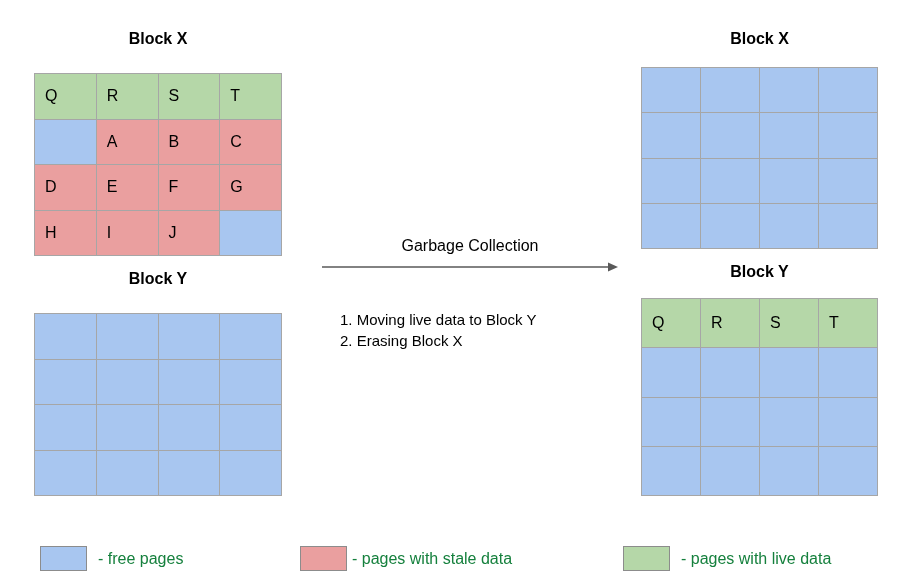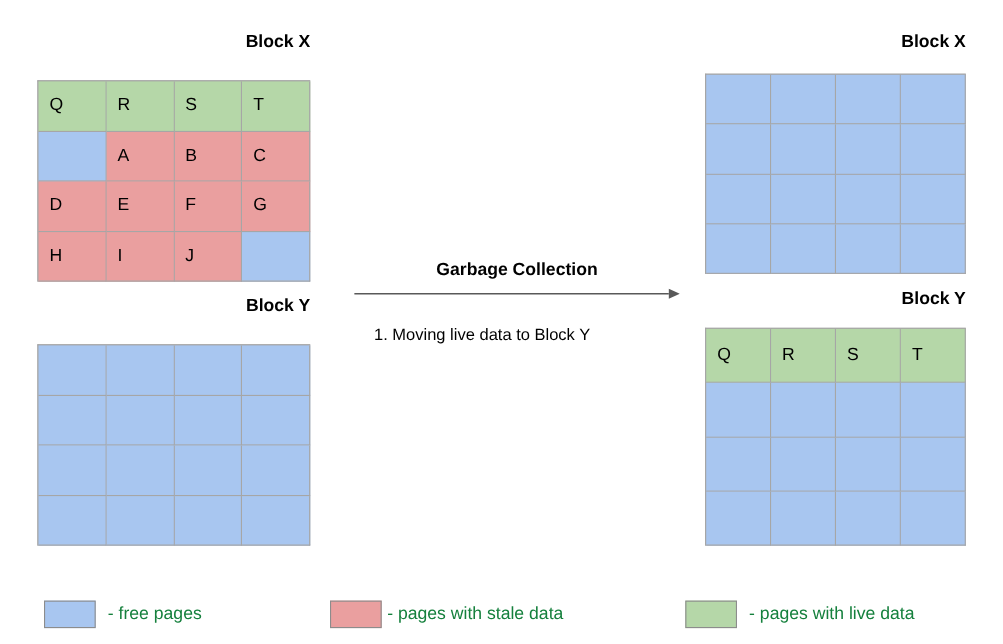--- a/index.html
+++ b/index.html
@@ -13,21 +13,21 @@
     position: relative;
     font-family: "Liberation Sans", sans-serif;
     color: #000000;
     overflow: hidden;
   }
 
   .block-title {
     position: absolute;
     font-size: 16px;
     font-weight: bold;
-    text-align: right;
+    text-align: center;
     color: #000;
     white-space: nowrap;
   }
 
   .grid {
     position: absolute;
     display: grid;
     grid-template-columns: repeat(4, 1fr);
     grid-template-rows: repeat(4, 1fr);
     border-top: 1px solid #a6a6a6;
@@ -45,33 +45,34 @@
     padding-left: 10px;
     font-size: 16px;
     line-height: 1;
     color: #000;
   }
 
   
   .arrow-title {
     position: absolute;
     font-size: 16px;
-    font-weight: bold;
+    font-weight: normal;
     white-space: nowrap;
     text-align: center;
   }
   .arrow-wrap {
     position: absolute;
   }
   .arrow-steps {
     position: absolute;
     font-size: 15px;
     line-height: 21px;
     white-space: nowrap;
     color: #000;
+    margin-top: 15px;
   }
   .arrow-steps div { white-space: nowrap; }
 
   
   .legend-swatch {
     position: absolute;
     border: 1px solid #8c8c8c;
     box-sizing: border-box;
   }
   .legend-label {
@@ -128,20 +129,21 @@
 
 <div class="arrow-wrap" style="left:322px; top:258px; width:296px; height:18px;">
   <svg width="296" height="18" viewBox="0 0 296 18" aria-hidden="true">
     <line x1="0" y1="9" x2="286" y2="9" stroke="#595959" stroke-width="1.5"></line>
     <polygon points="286,4.5 296,9 286,13.5" fill="#595959"></polygon>
   </svg>
 </div>
 
 <div class="arrow-steps" id="gc-steps" style="left:340px; top:294px;">
     <div>1. Moving live data to Block Y</div>
+    <div>2. Erasing Block X</div>
   </div>
 
 <div class="block-title" style="left:641px; top:30px; width:237px;">Block X</div>
 <div class="grid" id="grid-right-x" style="left:641px; top:67px; width:237px; height:182px;">
     <div class="cell" style="background: rgb(168, 198, 240);"></div>
     <div class="cell" style="background: rgb(168, 198, 240);"></div>
     <div class="cell" style="background: rgb(168, 198, 240);"></div>
     <div class="cell" style="background: rgb(168, 198, 240);"></div>
     <div class="cell" style="background: rgb(168, 198, 240);"></div>
     <div class="cell" style="background: rgb(168, 198, 240);"></div>

